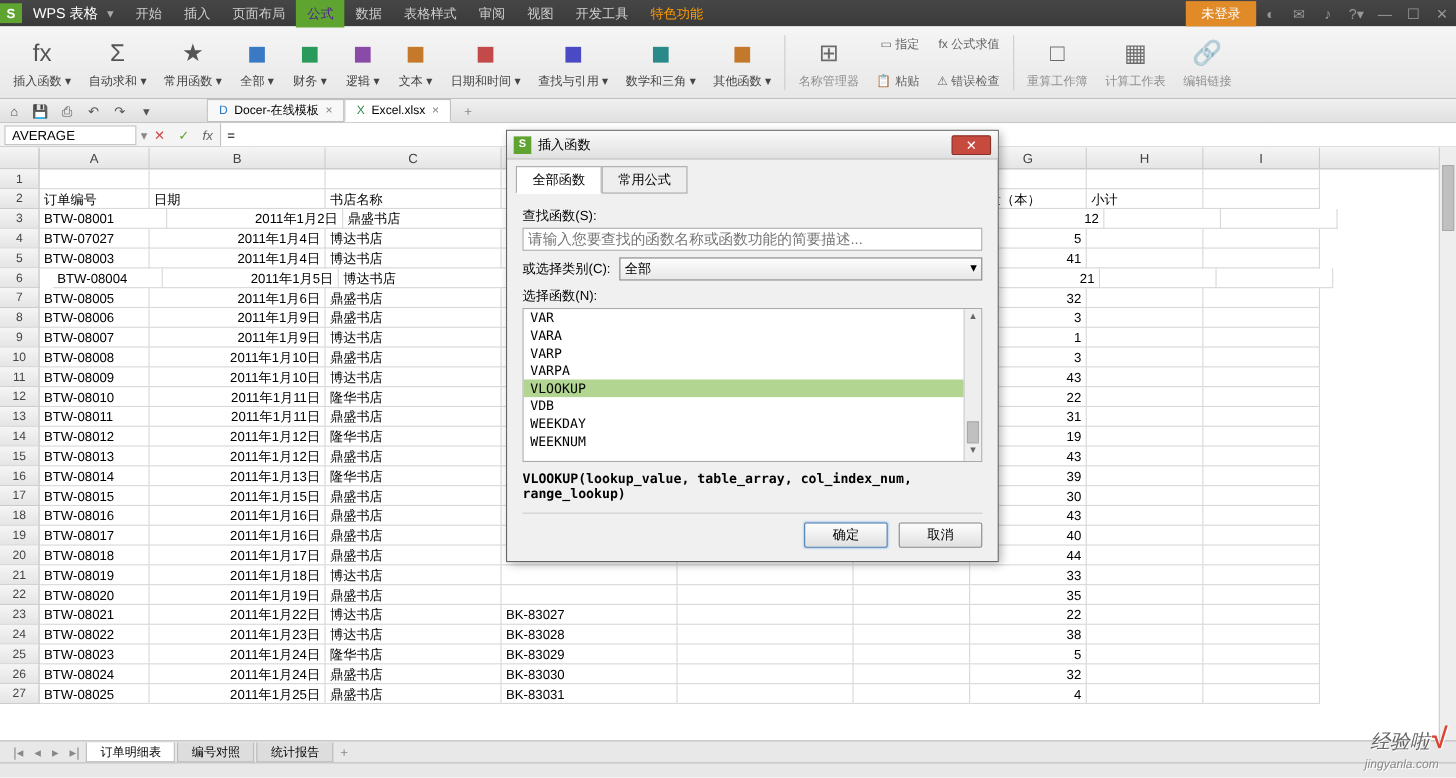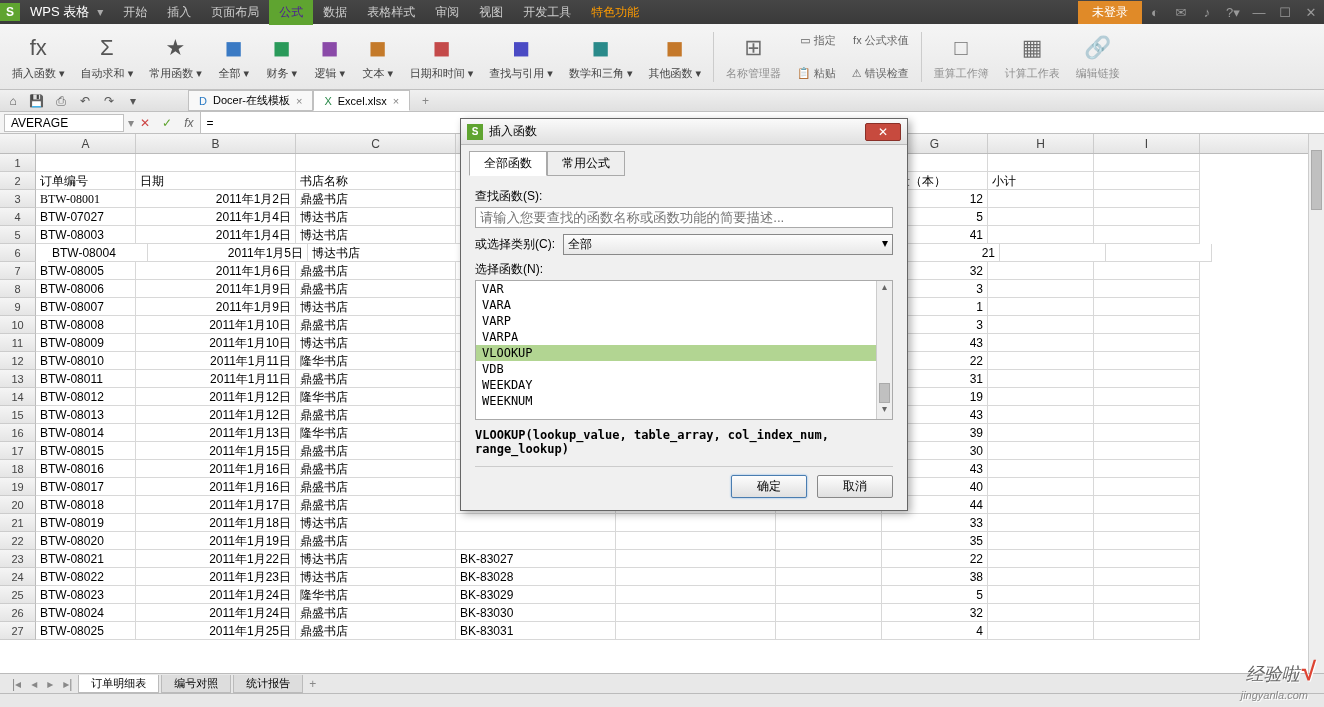--- a/index.html
+++ b/index.html
@@ -260,21 +260,21 @@
         <div class="cell" style="width: 160px;">书店名称</div>
         <div class="cell" style="width: 160px;"></div>
         <div class="cell" style="width: 160px;"></div>
         <div class="cell" style="width: 106px;"></div>
         <div class="cell" style="width: 106px;">销量（本）</div>
         <div class="cell" style="width: 106px;">小计</div>
         <div class="cell" style="width: 106px;"></div>
       </div>
       <div class="row">
         <div class="rowhead">3</div>
-        <div class="cell" style="width: 100px; font-family: Liberation Serif, serif;">BTW-08001</div>
+        <div class="cell" style="width: 116px;">BTW-08001</div>
         <div class="cell num" style="width: 160px;">2011年1月2日</div>
         <div class="cell" style="width: 160px;">鼎盛书店</div>
         <div class="cell" style="width: 160px;"></div>
         <div class="cell" style="width: 160px;"></div>
         <div class="cell" style="width: 106px;"></div>
         <div class="cell num" style="width: 106px;">12</div>
         <div class="cell" style="width: 106px;"></div>
         <div class="cell" style="width: 106px;"></div>
       </div>
       <div class="row">

